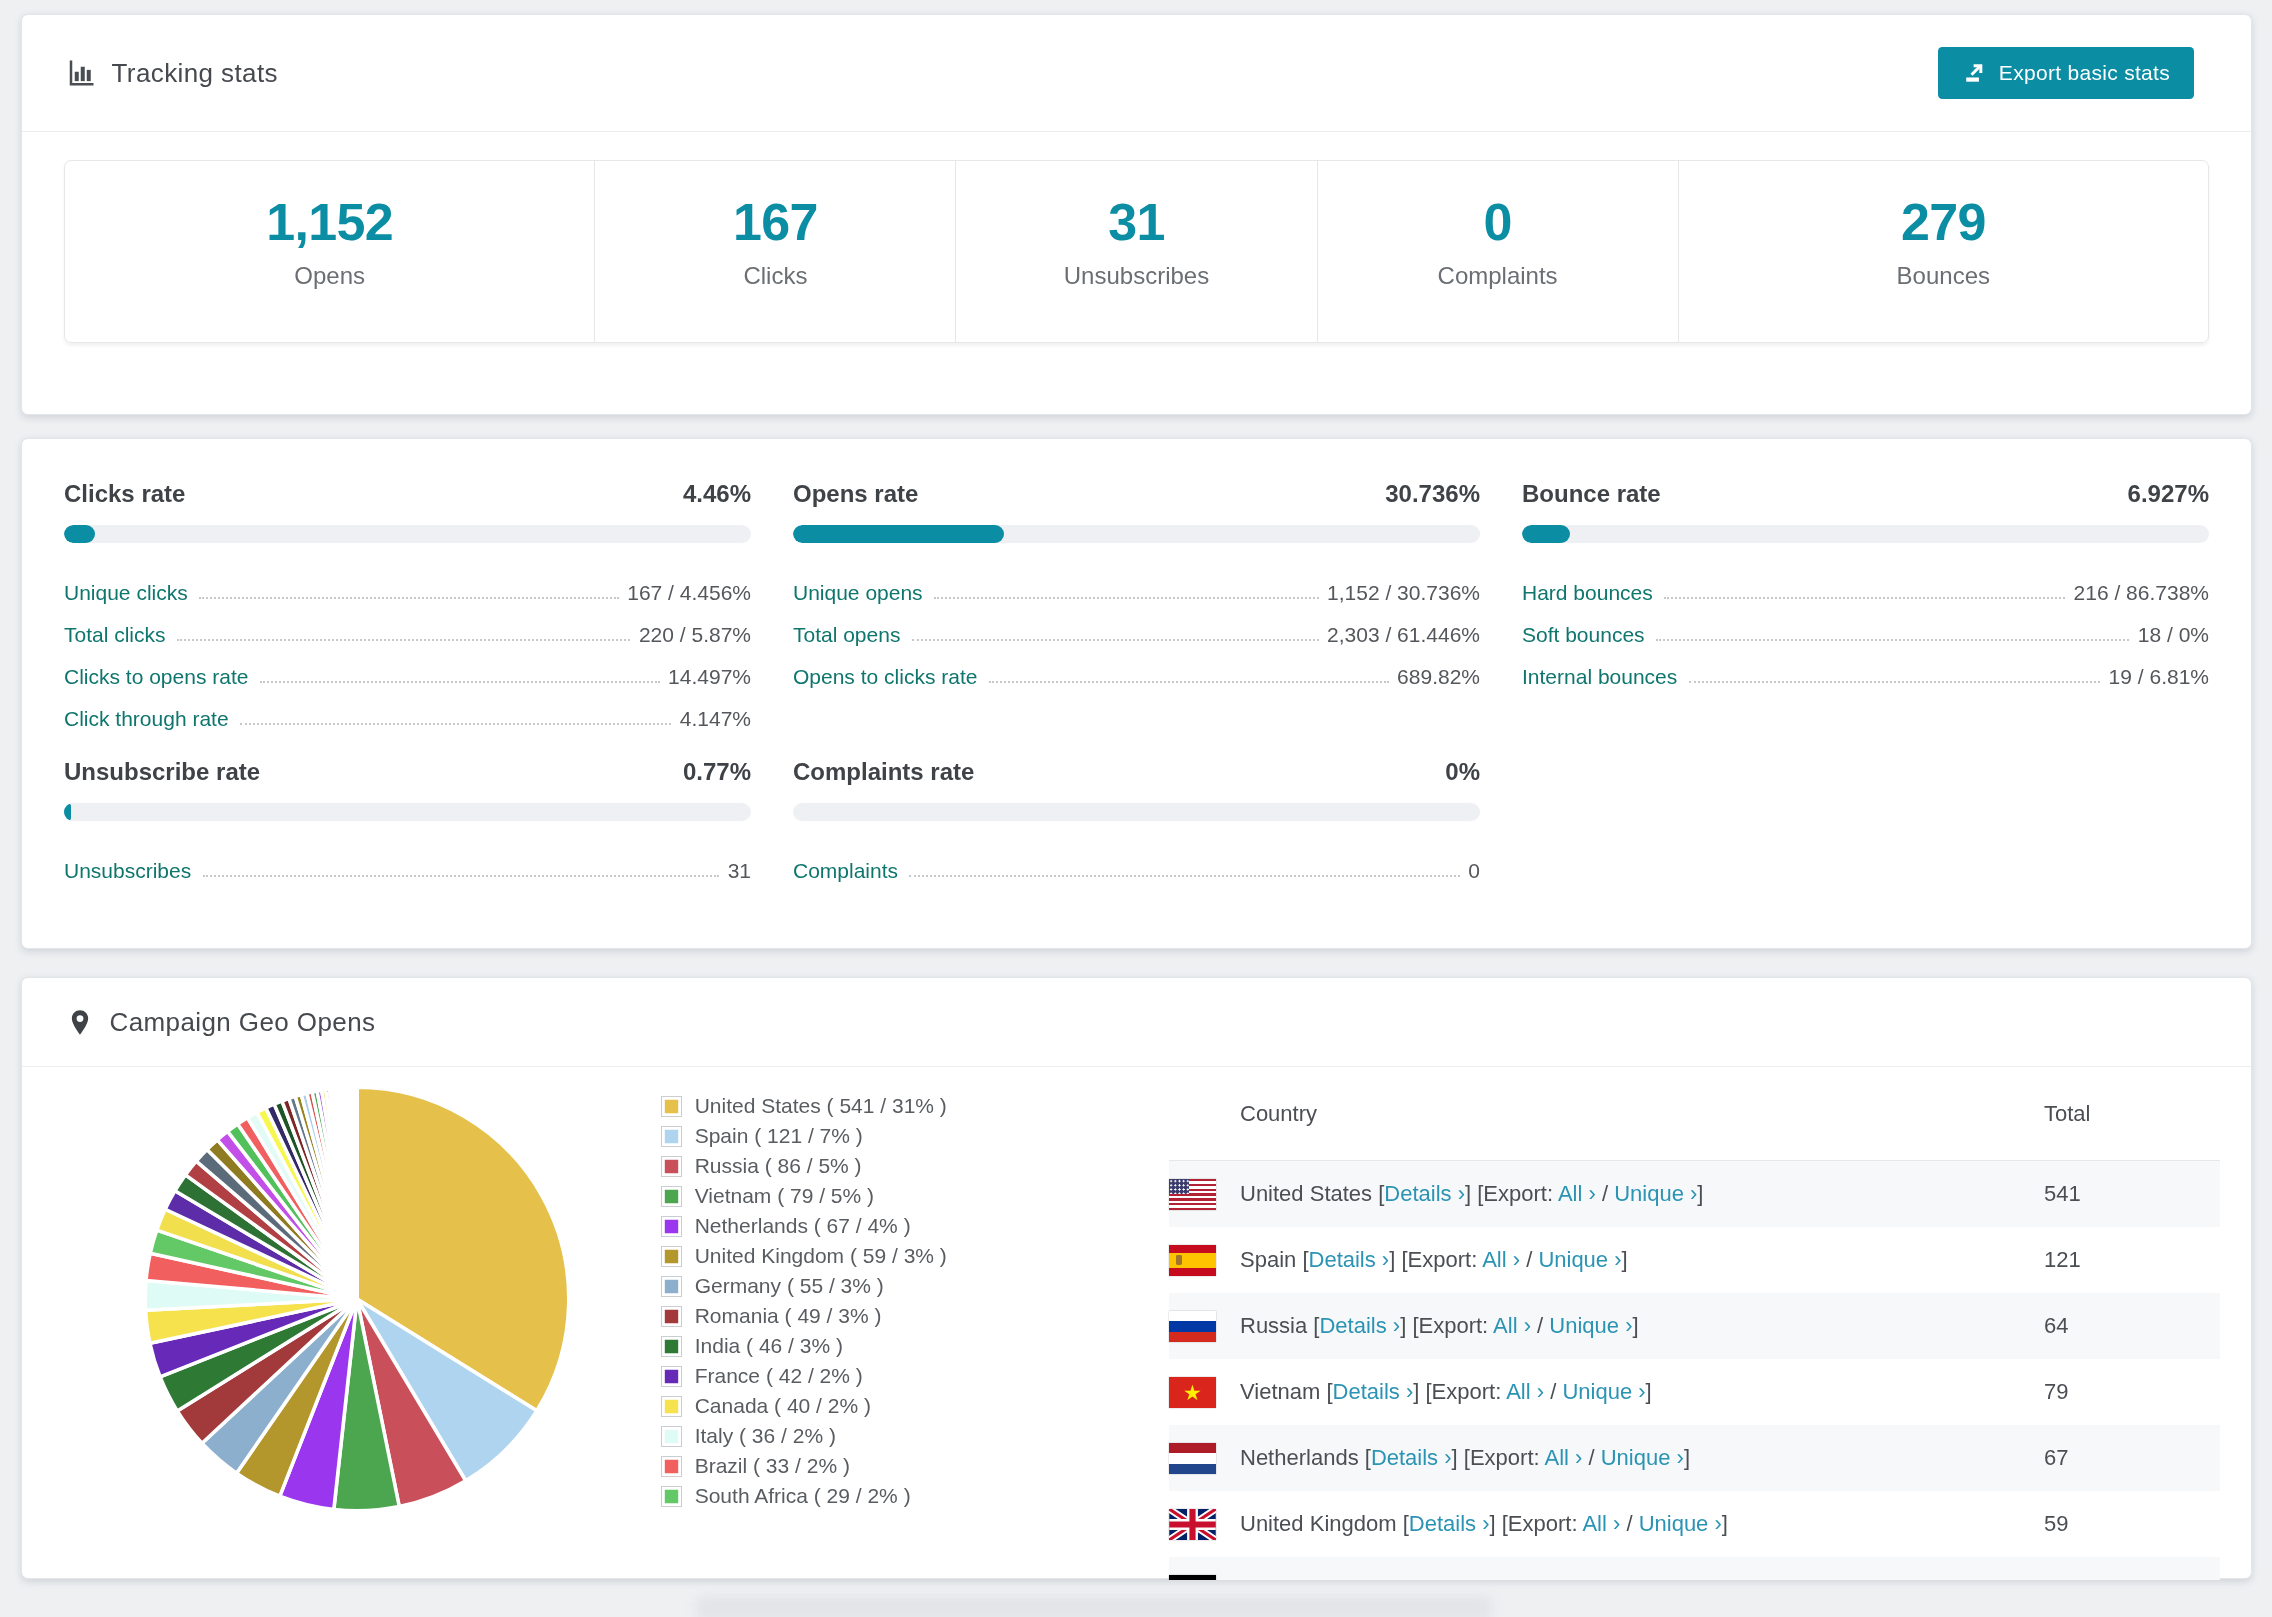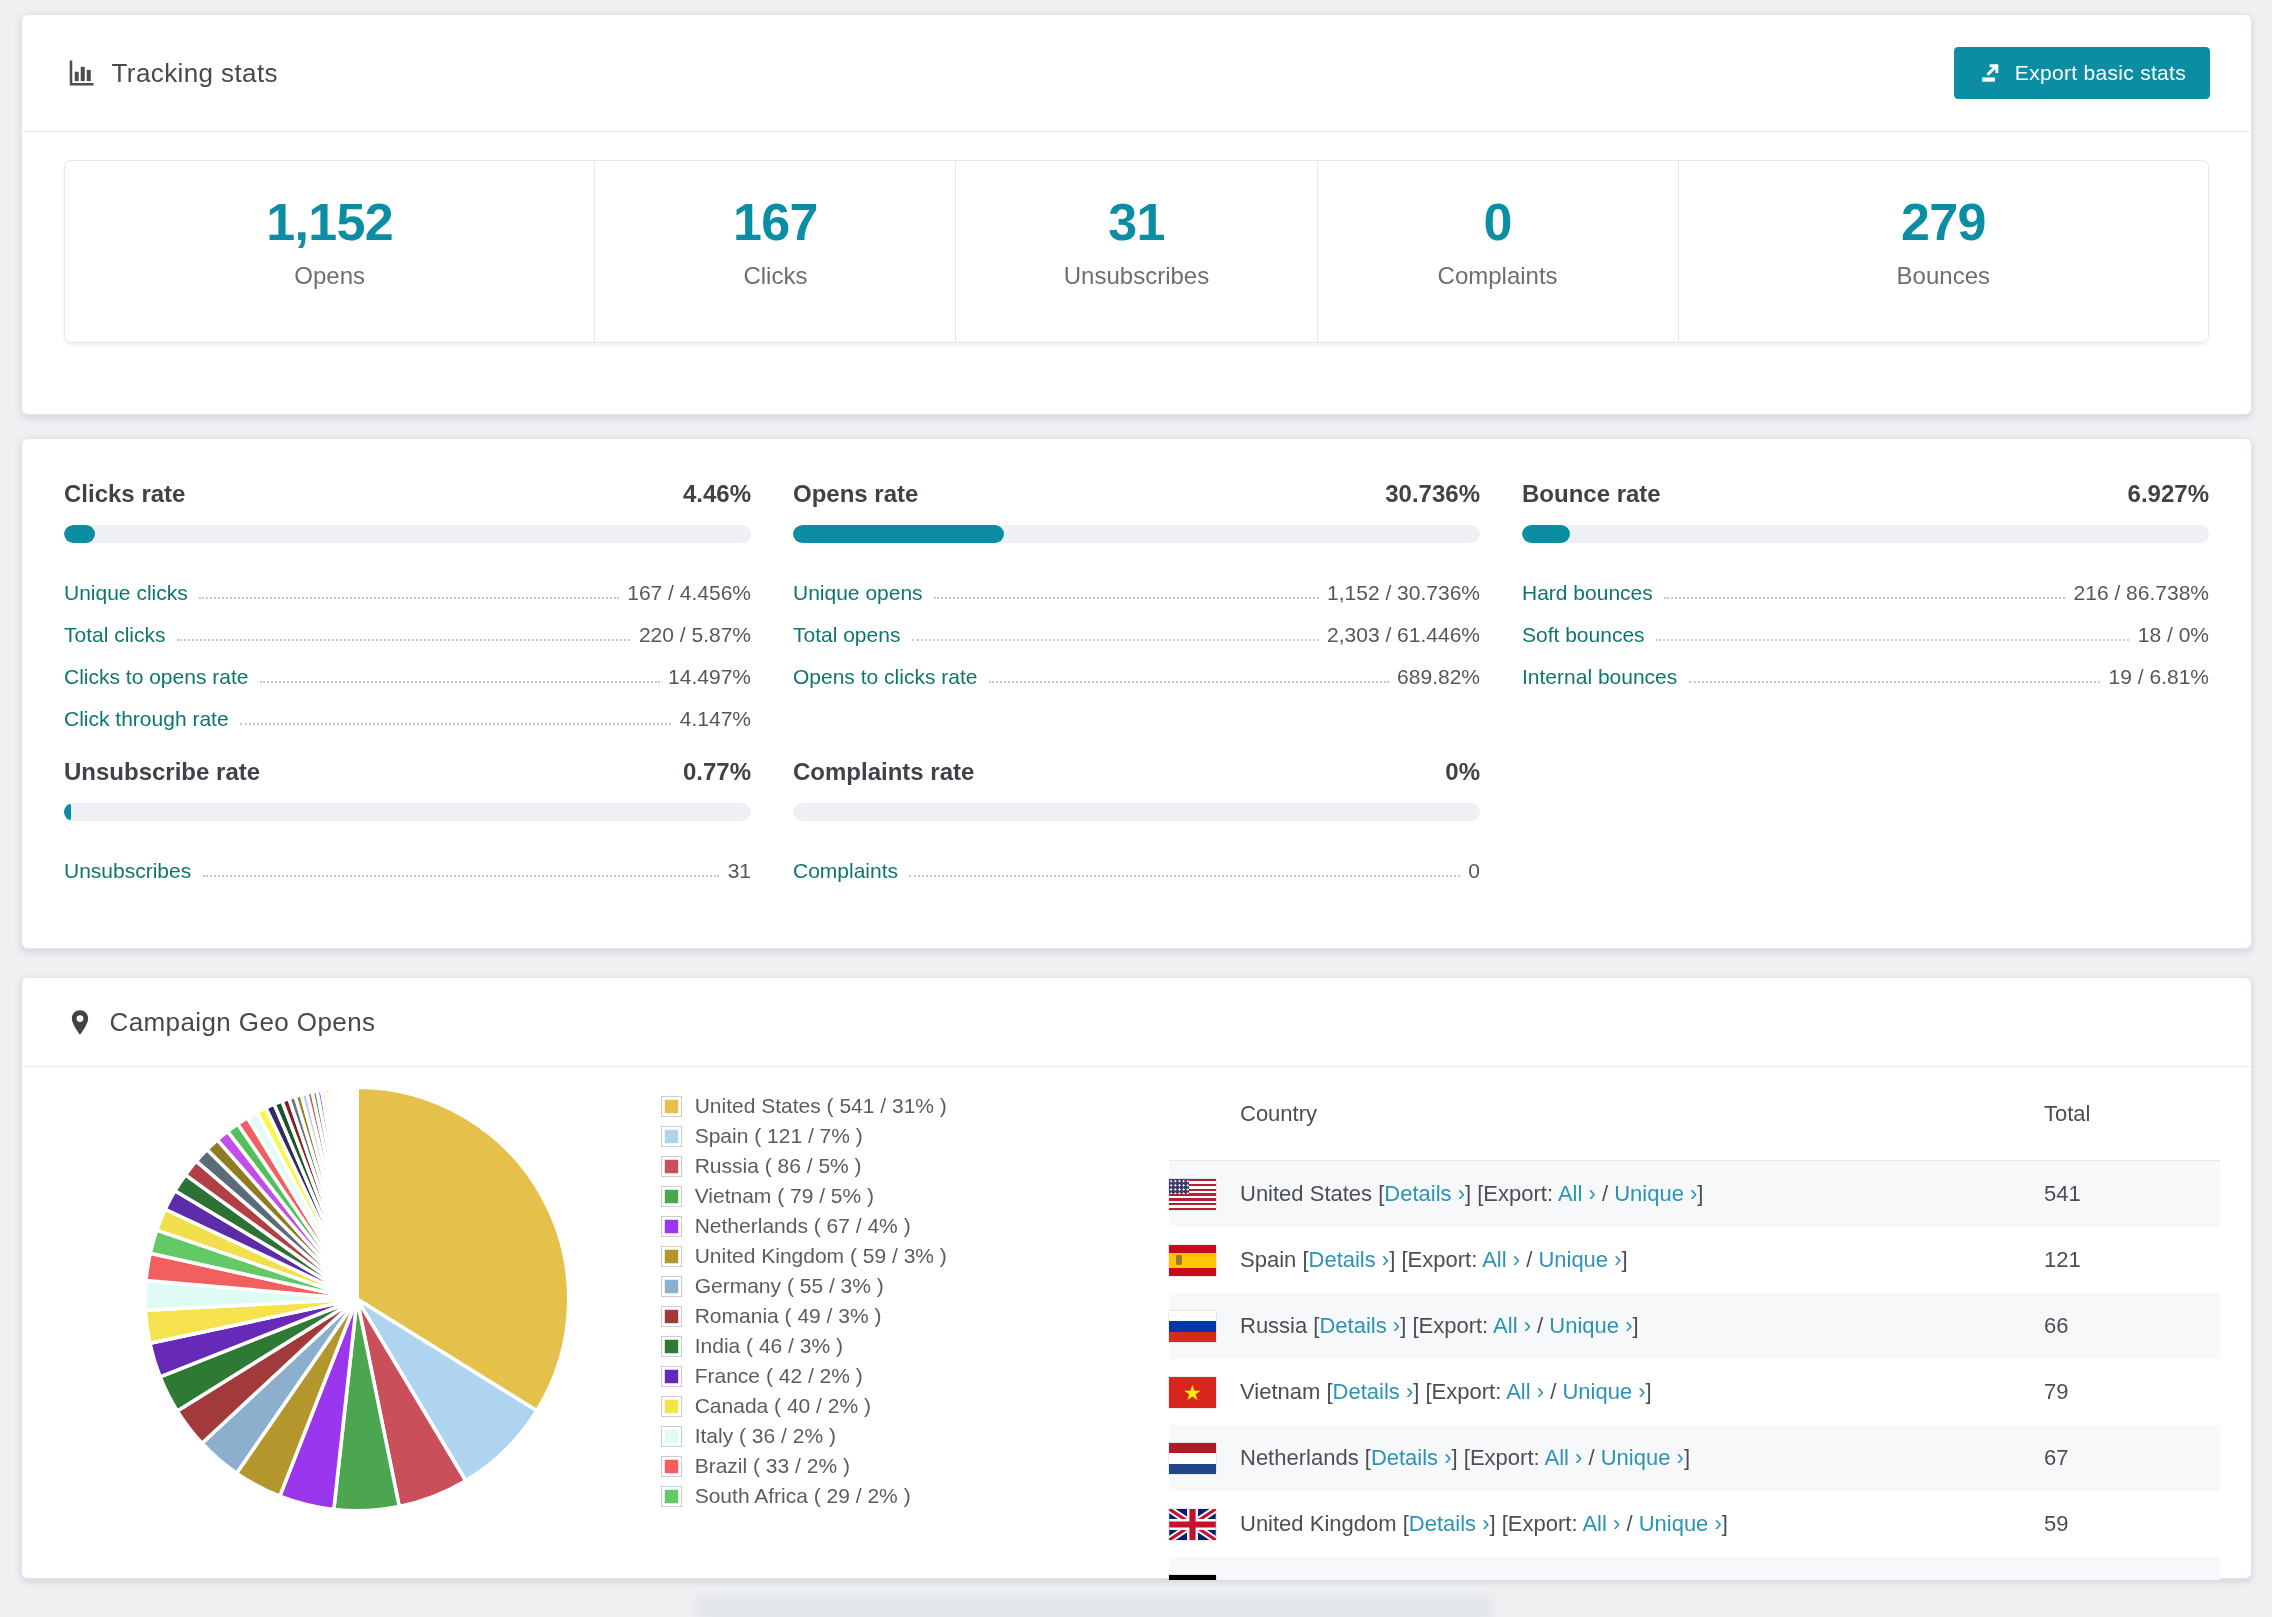--- a/index.html
+++ b/index.html
@@ -11,21 +11,21 @@
     -webkit-font-smoothing:antialiased;
   }
   .card{
     position:relative;margin:0 21px;background:#fff;
     border:0.7px solid #e3e5e8;border-radius:7px;
     box-shadow:0 2.8px 7px rgba(110,120,135,.22);
     box-sizing:border-box;
   }
   .card-head{
     display:flex;align-items:center;
-    height:116px;padding:0 41px 0 44px;
+    height:116px;padding:0 57px 0 44px;
     border-bottom:0.7px solid #ededef;
   }
   .card-head .head-icon{display:inline-flex;margin-right:15.5px;}
   .card-head h1,.card-head h2{
     margin:0;font-size:26px;font-weight:500;color:#46494e;letter-spacing:0.4px;
   }
   
   .export-btn{
     margin-left:auto;display:flex;align-items:center;gap:11.3px;
     height:52px;padding:0 24px;border:none;border-radius:4.2px;
@@ -421,21 +421,21 @@
                 <span class="flag es"></span>
               </span>
               <span class="t-name"><span class="tdark">Spain</span><span class="tdark"> [</span><span class="tlink">Details ›</span><span class="tdark">] [</span><span class="tdark">Export: </span><span class="tlink">All ›</span><span class="tdark"> / </span><span class="tlink">Unique ›</span><span class="tdark">]</span></span>
               <span class="t-total">121</span>
             </div>
             <div class="t-row odd">
               <span class="t-flag-cell">
                 <span class="flag ru"></span>
               </span>
               <span class="t-name"><span class="tdark">Russia</span><span class="tdark"> [</span><span class="tlink">Details ›</span><span class="tdark">] [</span><span class="tdark">Export: </span><span class="tlink">All ›</span><span class="tdark"> / </span><span class="tlink">Unique ›</span><span class="tdark">]</span></span>
-              <span class="t-total">66</span>
+              <span class="t-total">64</span>
             </div>
             <div class="t-row even">
               <span class="t-flag-cell">
                 <span class="flag vn">
                   <span class="star">★</span>
                 </span>
               </span>
               <span class="t-name"><span class="tdark">Vietnam</span><span class="tdark"> [</span><span class="tlink">Details ›</span><span class="tdark">] [</span><span class="tdark">Export: </span><span class="tlink">All ›</span><span class="tdark"> / </span><span class="tlink">Unique ›</span><span class="tdark">]</span></span>
               <span class="t-total">79</span>
             </div>

